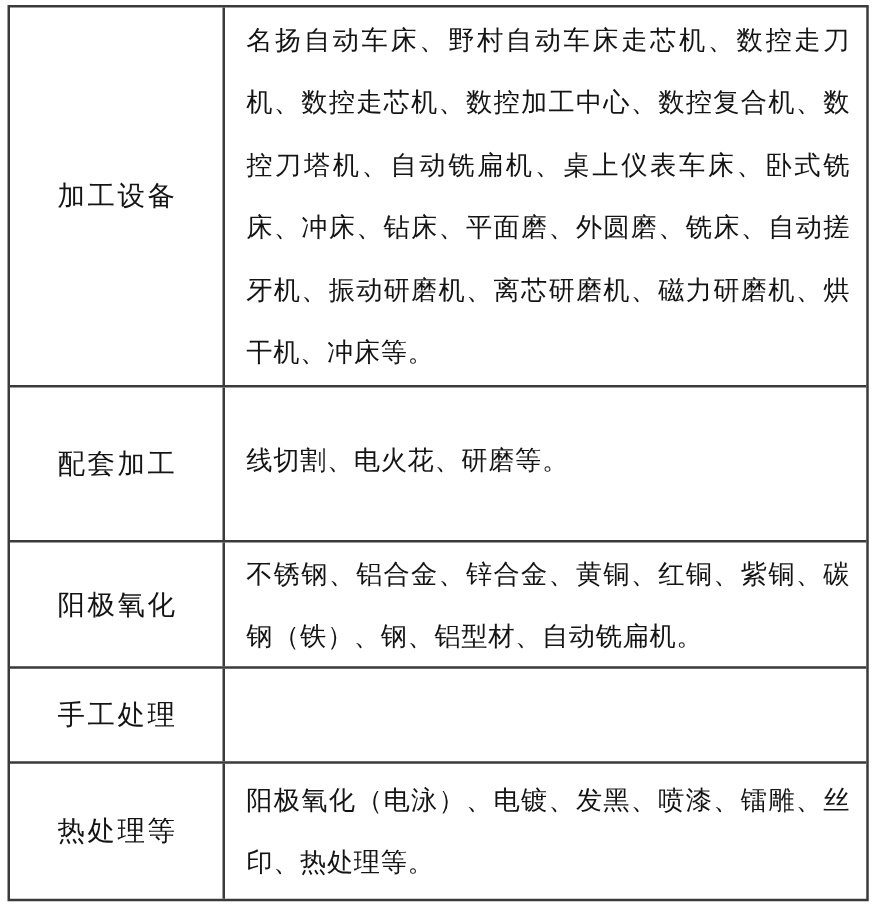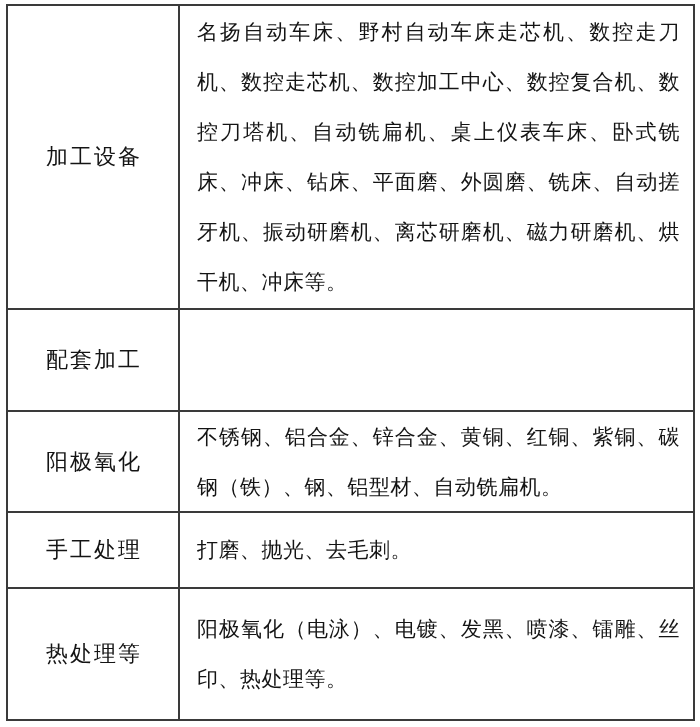--- a/index.html
+++ b/index.html
@@ -29,21 +29,21 @@
     background: #ffffff;
   }
   .row {
     display: flex;
     flex-direction: row;
     border-bottom: 2px solid #3a3a3a;
     box-sizing: border-box;
   }
   .row:last-child { border-bottom: none; }
   .row-0 { height: 304px; }
-  .row-1 { height: 102px; font-family: Liberation Mono, monospace; }
+  .row-1 { height: 124px; font-family: Liberation Mono, monospace; }
   .row-2 { height: 101px; }
   .row-3 { height: 76px; }
   .row-4 { flex: 1; }
   .cell { box-sizing: border-box; }
   .cell.label {
     width: 172px;
     flex: 0 0 172px;
     border-right: 2px solid #3a3a3a;
     display: flex;
     align-items: center;
@@ -79,34 +79,34 @@
 
     <div class="row row-0">
       <div class="cell label">加工设备</div>
       <div class="cell content">
         <span class="content-text">名扬自动车床、野村自动车床走芯机、数控走刀机、数控走芯机、数控加工中心、数控复合机、数控刀塔机、自动铣扁机、桌上仪表车床、卧式铣床、冲床、钻床、平面磨、外圆磨、铣床、自动搓牙机、振动研磨机、离芯研磨机、磁力研磨机、烘干机、冲床等。</span>
       </div>
     </div>
 
     <div class="row row-1">
       <div class="cell label">配套加工</div>
+      <div class="cell content">
+        <span class="content-text">线切割、电火花、研磨等。</span>
+      </div>
     </div>
 
     <div class="row row-2">
       <div class="cell label">阳极氧化</div>
       <div class="cell content">
         <span class="content-text">不锈钢、铝合金、锌合金、黄铜、红铜、紫铜、碳钢（铁）、钢、铝型材、自动铣扁机。</span>
       </div>
     </div>
 
     <div class="row row-3">
       <div class="cell label">手工处理</div>
-      <div class="cell content">
-        <span class="content-text">打磨、抛光、去毛刺。</span>
-      </div>
     </div>
 
     <div class="row row-4">
       <div class="cell label">热处理等</div>
       <div class="cell content">
         <span class="content-text">阳极氧化（电泳）、电镀、发黑、喷漆、镭雕、丝印、热处理等。</span>
       </div>
     </div>
 
   </div>

